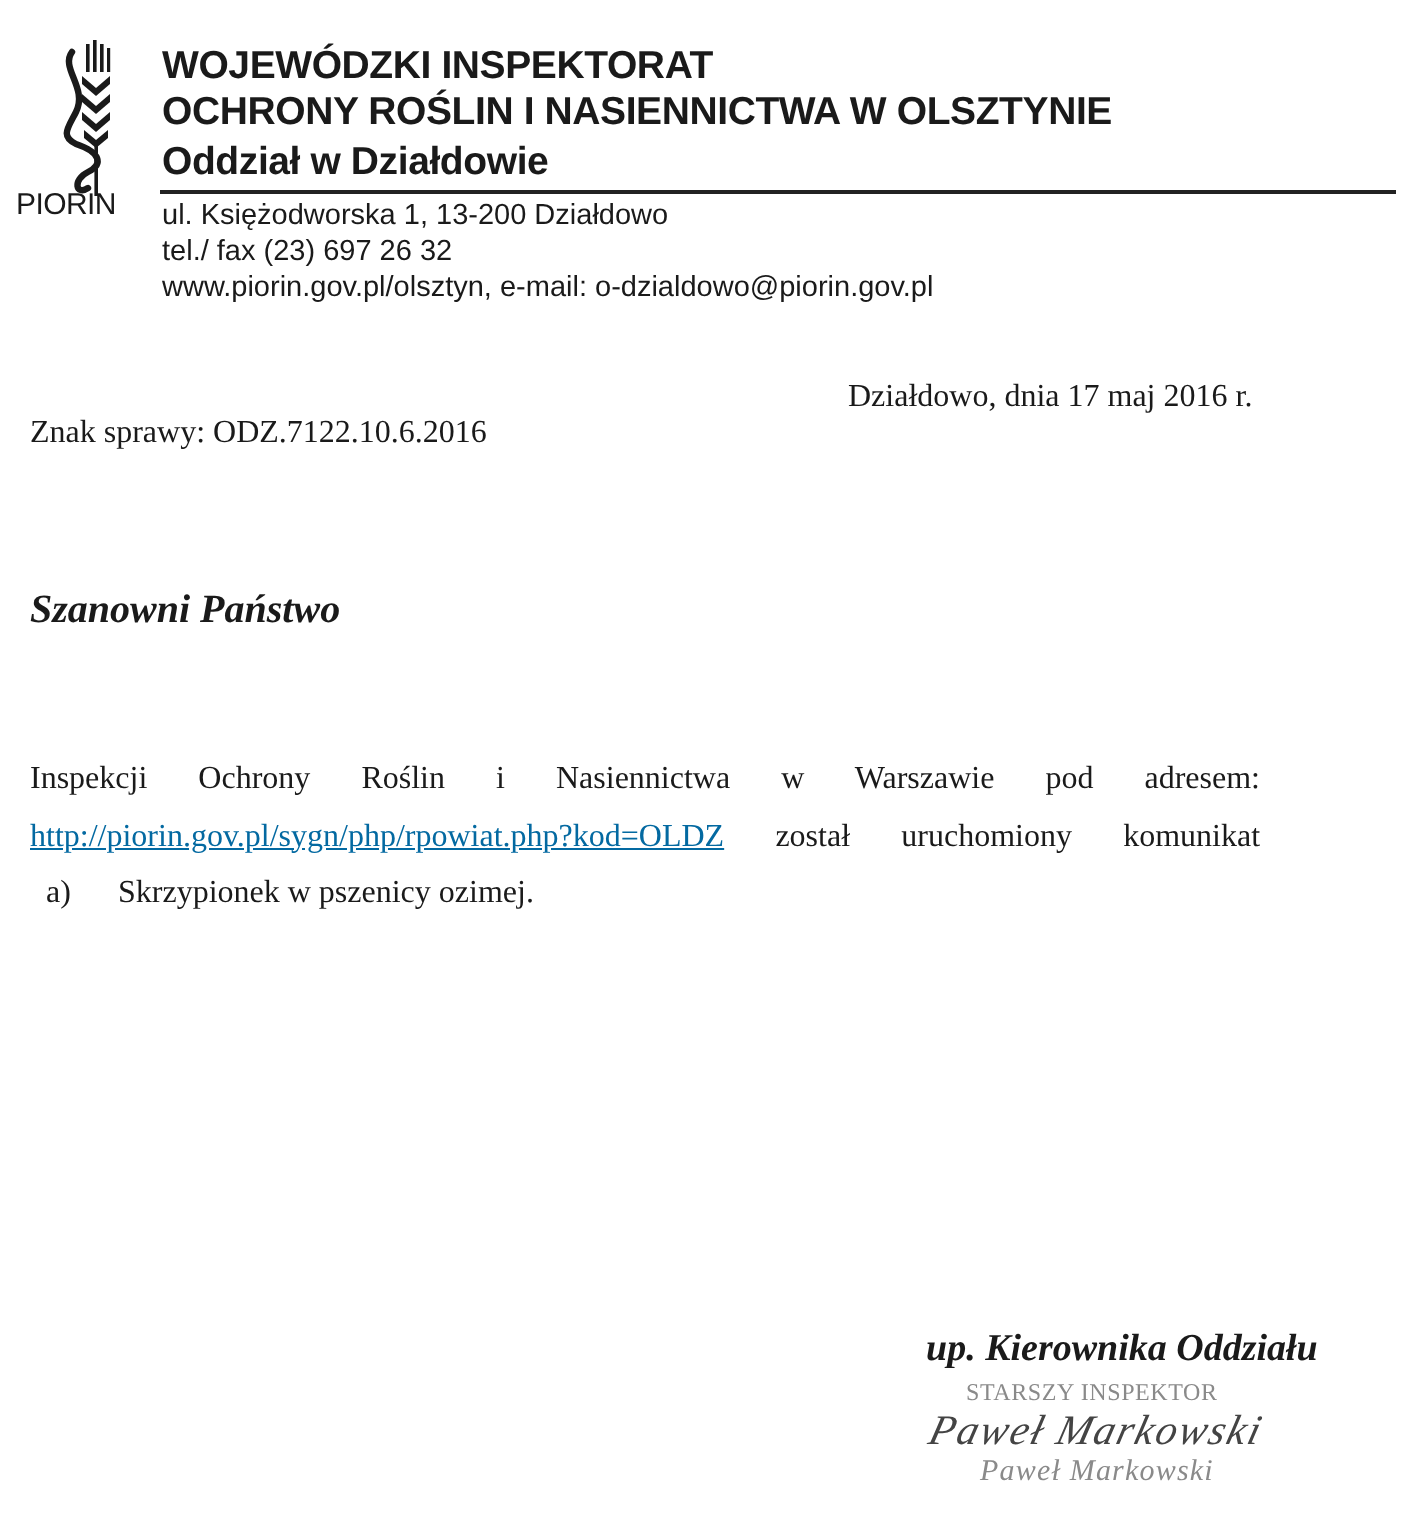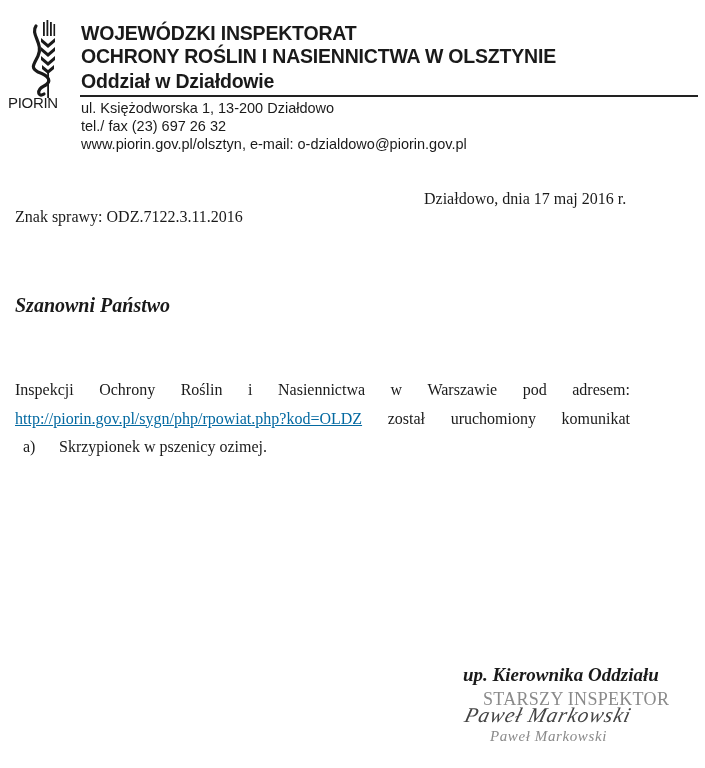--- a/index.html
+++ b/index.html
@@ -28,21 +28,21 @@
 
   #body { left: 15px; top: 376px; width: 615px; font-size: 16px; line-height: 28.5px; }
   .jline { display: block; text-align: justify; text-align-last: justify; white-space: nowrap; }
   .jline.first { text-indent: 48px; }
   .line { display: block; }
   #url { color: #0369a1; text-decoration: underline; }
   .list-item { display: block; padding-left: 8px; }
   .list-marker { display: inline-block; width: 36px; }
 
   #sig-role { left: 463px; top: 664px; font-size: 19px; font-weight: bold; font-style: italic; }
-  #stamp-title { left: 483px; top: 689px; font-size: 18px; color: #8a8a8a; letter-spacing: 0.3px; }
+  #stamp-title { left: 483px; top: 689px; font-size: 12px; color: #8a8a8a; letter-spacing: 0.3px; }
   #signature { left: 465px; top: 703px; font-size: 21px; font-style: italic; color: #444; transform: skewX(-14deg); letter-spacing: 1px; }
   #stamp-name { left: 490px; top: 728px; font-size: 15px; color: #8a8a8a; font-style: italic; letter-spacing: 0.6px; }
 </style>
 </head>
 <body>
 
 <svg id="logo" class="abs" viewBox="0 0 62 110">
   <g fill="#1a1a1a">
     <rect x="35" y="8" width="1.8" height="14"></rect>
     <rect x="38.5" y="6" width="1.8" height="16"></rect>
@@ -64,21 +64,21 @@
 
 <div id="org1" class="abs sans hdr1">WOJEWÓDZKI INSPEKTORAT</div>
 <div id="org2" class="abs sans hdr1">OCHRONY ROŚLIN I NASIENNICTWA W OLSZTYNIE</div>
 <div id="branch" class="abs sans hdr1">Oddział w Działdowie</div>
 <div id="rule" class="abs"></div>
 <div id="addr1" class="abs sans addr">ul. Księżodworska 1, 13-200 Działdowo</div>
 <div id="addr2" class="abs sans addr">tel./ fax (23) 697 26 32</div>
 <div id="addr3" class="abs sans addr">www.piorin.gov.pl/olsztyn,  e-mail: o-dzialdowo@piorin.gov.pl</div>
 
 <div id="date" class="abs serif">Działdowo, dnia 17 maj 2016 r.</div>
-<div id="ref" class="abs serif">Znak sprawy: ODZ.7122.3.11.2016</div>
+<div id="ref" class="abs serif">Znak sprawy: ODZ.7122.10.6.2016</div>
 
 <div id="salutation" class="abs serif">Szanowni Państwo</div>
 
 <div id="body" class="abs serif">
   <span class="jline">Inspekcji Ochrony Roślin i Nasiennictwa w Warszawie pod adresem:</span>
   <span class="jline"><a id="url">http://piorin.gov.pl/sygn/php/rpowiat.php?kod=OLDZ</a> <span>został uruchomiony komunikat</span></span>
   <span class="list-item"><span class="list-marker">a)</span><span>Skrzypionek w pszenicy ozimej.</span></span>
 </div>
 
 <div id="sig-role" class="abs serif">up. Kierownika Oddziału</div>

